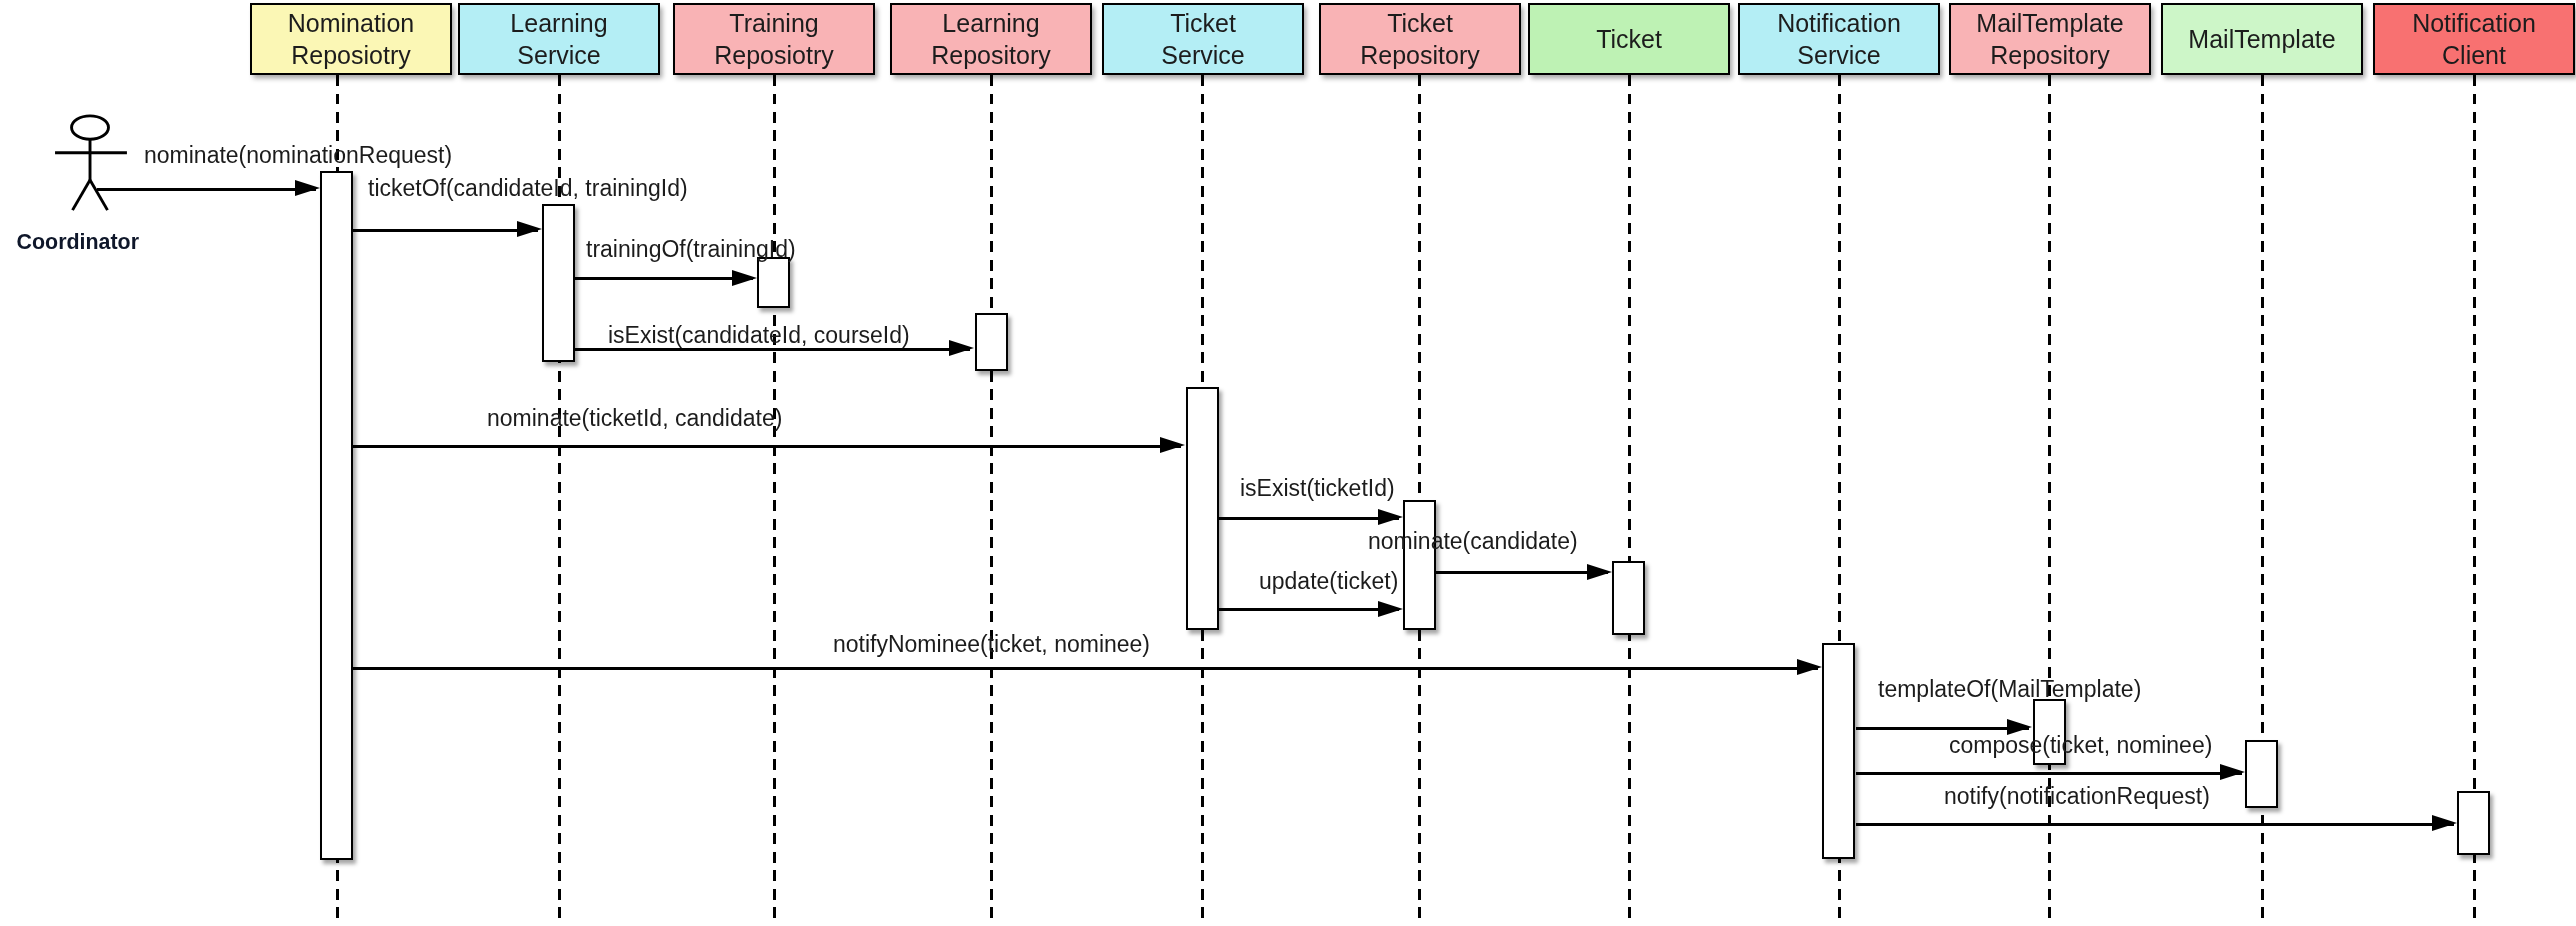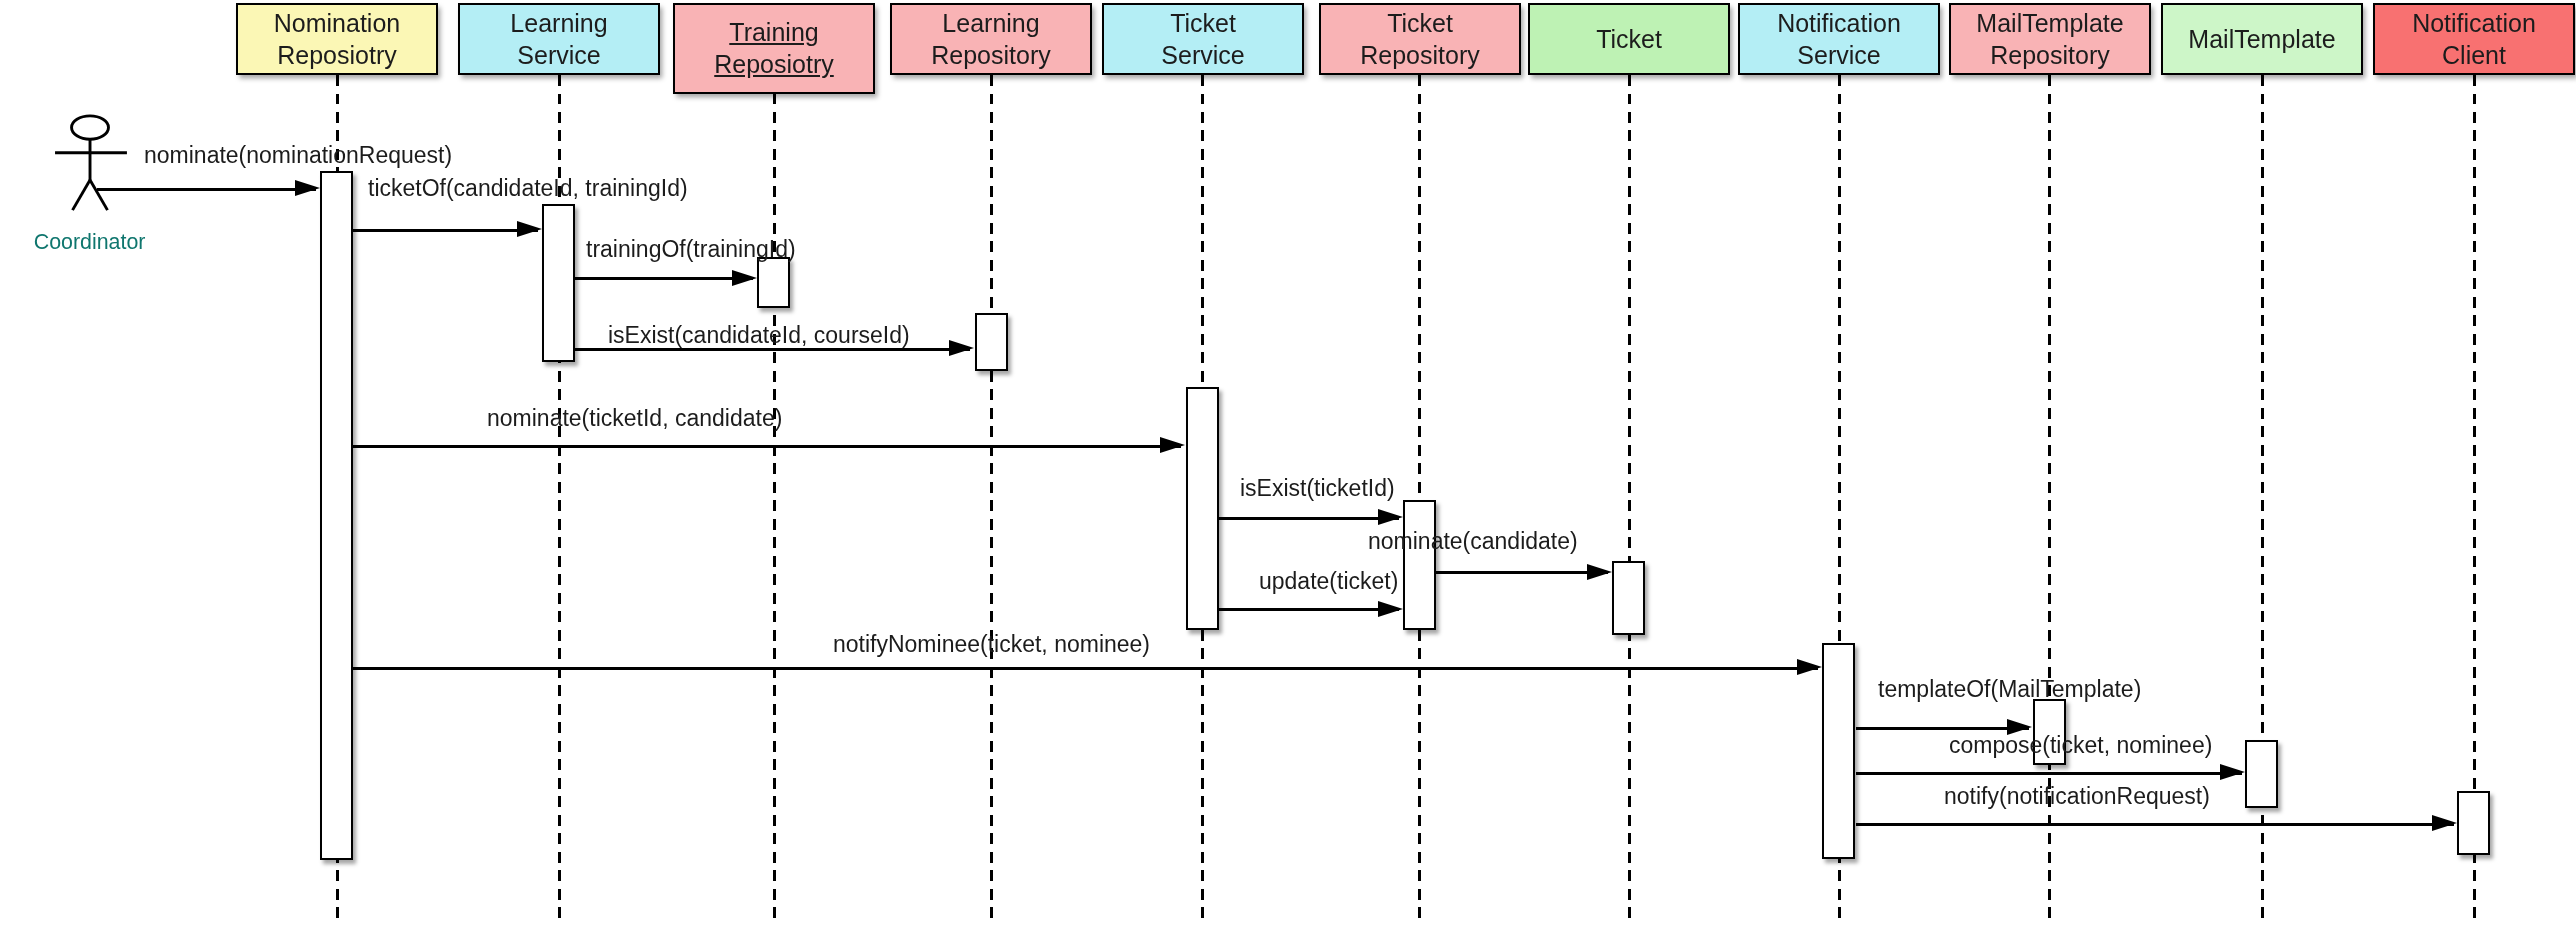--- a/index.html
+++ b/index.html
@@ -24,21 +24,21 @@
   .mline{ position:absolute; height:2.9px; background:#000; }
   .mhead{
     position:absolute; width:0; height:0;
     border-top:8.8px solid transparent; border-bottom:8.8px solid transparent;
     border-left:25px solid #000;
   }
   .mlabel{
     position:absolute; font-size:23px; line-height:23.4px; white-space:nowrap; color:#1c1c1c;
   }
   .actor-label{
-    position:absolute; font-size:21.4px; text-align:center; color:#0f766e;
+    position:absolute; font-size:21.4px; text-align:left; color:#0f172a;font-weight:bold;
   }
   .actor-svg{ position:absolute; }
 </style>
 </head>
 <body>
 
 <div id="stage">
   <svg class="actor-svg" style="left:49px; top:112px;" width="83" height="102" viewBox="0 0 85 105">
     <ellipse cx="42" cy="16" rx="19" ry="12" fill="#fff" stroke="#000" stroke-width="3"></ellipse>
     <line x1="6" y1="42" x2="80" y2="42" stroke="#000" stroke-width="3"></line>
@@ -98,29 +98,29 @@
     <div class="mlabel" style="left: 833px; top: 633px;">notifyNominee(ticket, nominee)</div>
     <div class="mline" style="left: 1856px; top: 727px; width: 173px;"></div>
     <div class="mhead" style="left: 2007px; top: 719px;"></div>
     <div class="mlabel" style="left: 1878px; top: 678px;">templateOf(MailTemplate)</div>
     <div class="mline" style="left: 1856px; top: 772px; width: 386px;"></div>
     <div class="mhead" style="left: 2220px; top: 764px;"></div>
     <div class="mlabel" style="left: 1949px; top: 734px;">compose(ticket, nominee)</div>
     <div class="mline" style="left: 1856px; top: 823px; width: 598px;"></div>
     <div class="mhead" style="left: 2432px; top: 815px;"></div>
     <div class="mlabel" style="left: 1944px; top: 785px;">notify(notificationRequest)</div>
-    <div class="pbox" style="left: 236px; top: 2.9px; width: 202px; height: 72px; background: rgb(251, 247, 181);">
+    <div class="pbox" style="left: 250px; top: 2.9px; width: 202px; height: 72px; background: rgb(251, 247, 181);">
       <span>Nomination</span>
       <span>Reposiotry</span>
     </div>
     <div class="pbox" style="left: 458px; top: 2.9px; width: 202px; height: 72px; background: rgb(180, 238, 245);">
       <span>Learning</span>
       <span>Service</span>
     </div>
-    <div class="pbox" style="left: 673px; top: 2.9px; width: 202px; height: 91px; background: rgb(249, 179, 181); text-decoration: underline;">
+    <div class="pbox" style="left: 673px; top: 2.9px; width: 202px; height: 72px; background: rgb(249, 179, 181);">
       <span>Training</span>
       <span>Reposiotry</span>
     </div>
     <div class="pbox" style="left: 890px; top: 2.9px; width: 202px; height: 72px; background: rgb(249, 179, 181);">
       <span>Learning</span>
       <span>Repository</span>
     </div>
     <div class="pbox" style="left: 1102px; top: 2.9px; width: 202px; height: 72px; background: rgb(180, 238, 245);">
       <span>Ticket</span>
       <span>Service</span>

